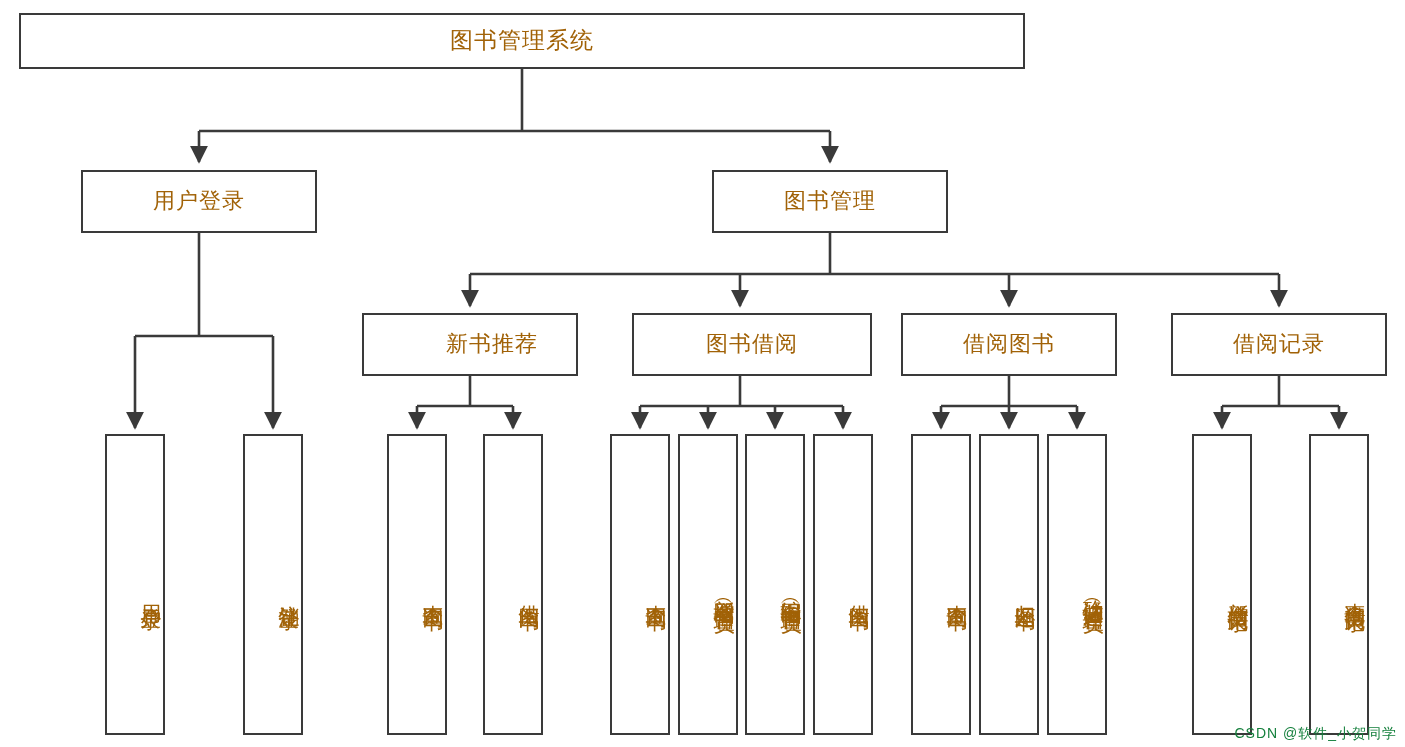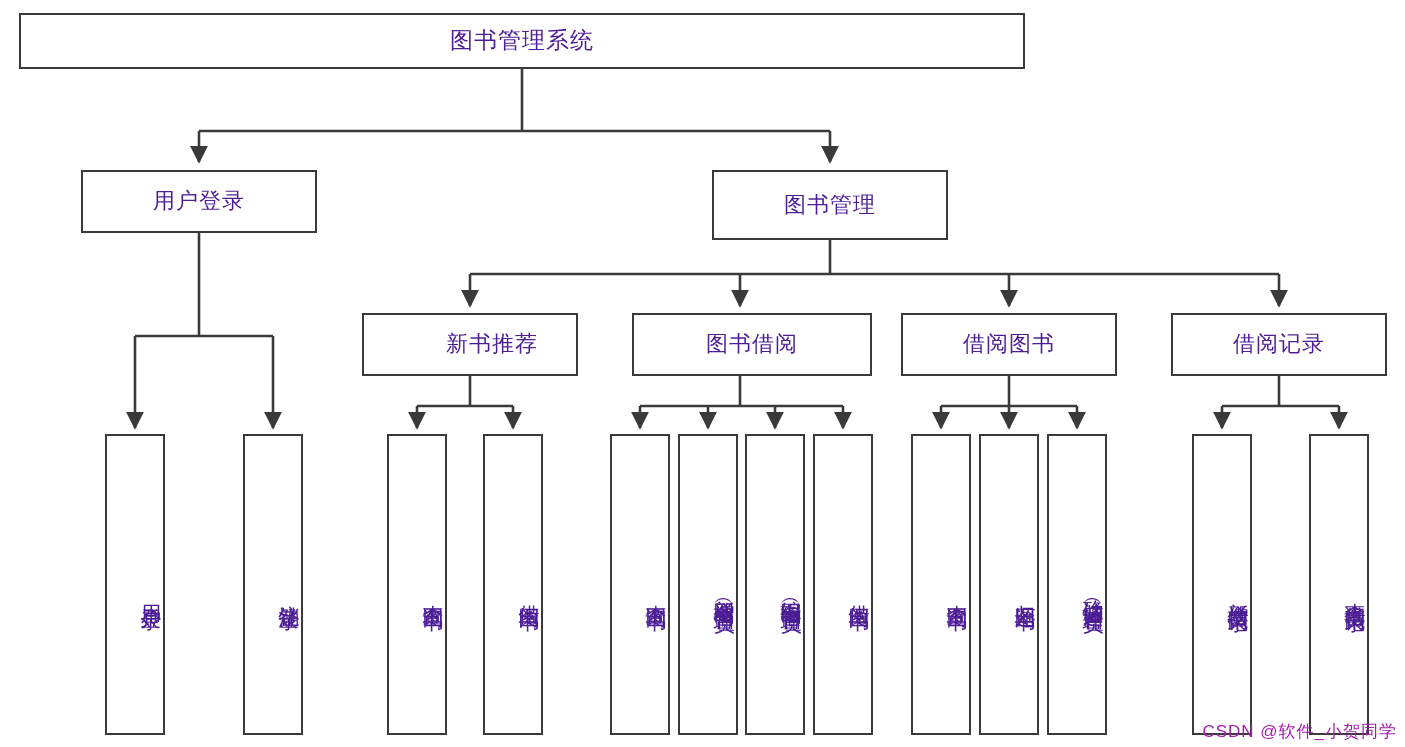--- a/index.html
+++ b/index.html
@@ -29,21 +29,21 @@
     pointer-events: none;
   }
   .node {
     position: absolute;
     box-sizing: border-box;
     background: #ffffff;
     border: 2px solid #3a3a3a;
     display: flex;
     align-items: center;
     justify-content: center;
-    color: #4c1d95;
+    color: #a16207;
   }
   .node.horizontal {
     font-size: 22px;
     letter-spacing: 1px;
     line-height: 1.1;
   }
   .node.root {
     font-size: 23px;
   }
   .node.vertical {
@@ -58,22 +58,22 @@
   }
   .node.vertical .vlabel {
     writing-mode: vertical-rl;
     text-orientation: upright;
     white-space: nowrap;
   }
   #watermark {
     position: absolute;
     right: 8px;
     bottom: 4px;
-    font-size: 17px;
-    color: #a21caf;
+    font-size: 14px;
+    color: #15803d;
     letter-spacing: 1px;
     white-space: nowrap;
     font-family: "Liberation Sans", "DejaVu Sans", sans-serif;
   }
 </style>
 </head>
 <body>
 
 <div id="diagram-root">
 
@@ -128,21 +128,21 @@
     </g>
   </svg>
 
   <div class="node horizontal root" style="left:19px; top:13px; width:1006px; height:56px;">
     <span>图书管理系统</span>
   </div>
 
   <div class="node horizontal" style="left:81px; top:170px; width:236px; height:63px;">
     <span>用户登录</span>
   </div>
-  <div class="node horizontal" style="left:712px; top:170px; width:236px; height:70px;">
+  <div class="node horizontal" style="left:712px; top:170px; width:236px; height:63px;">
     <span>图书管理</span>
   </div>
 
   <div class="node horizontal" style="left:362px; top:313px; width:216px; height:63px;padding-left:44px;">
     <span>新书推荐</span>
   </div>
   <div class="node horizontal" style="left:632px; top:313px; width:240px; height:63px;">
     <span>图书借阅</span>
   </div>
   <div class="node horizontal" style="left:901px; top:313px; width:216px; height:63px;">

